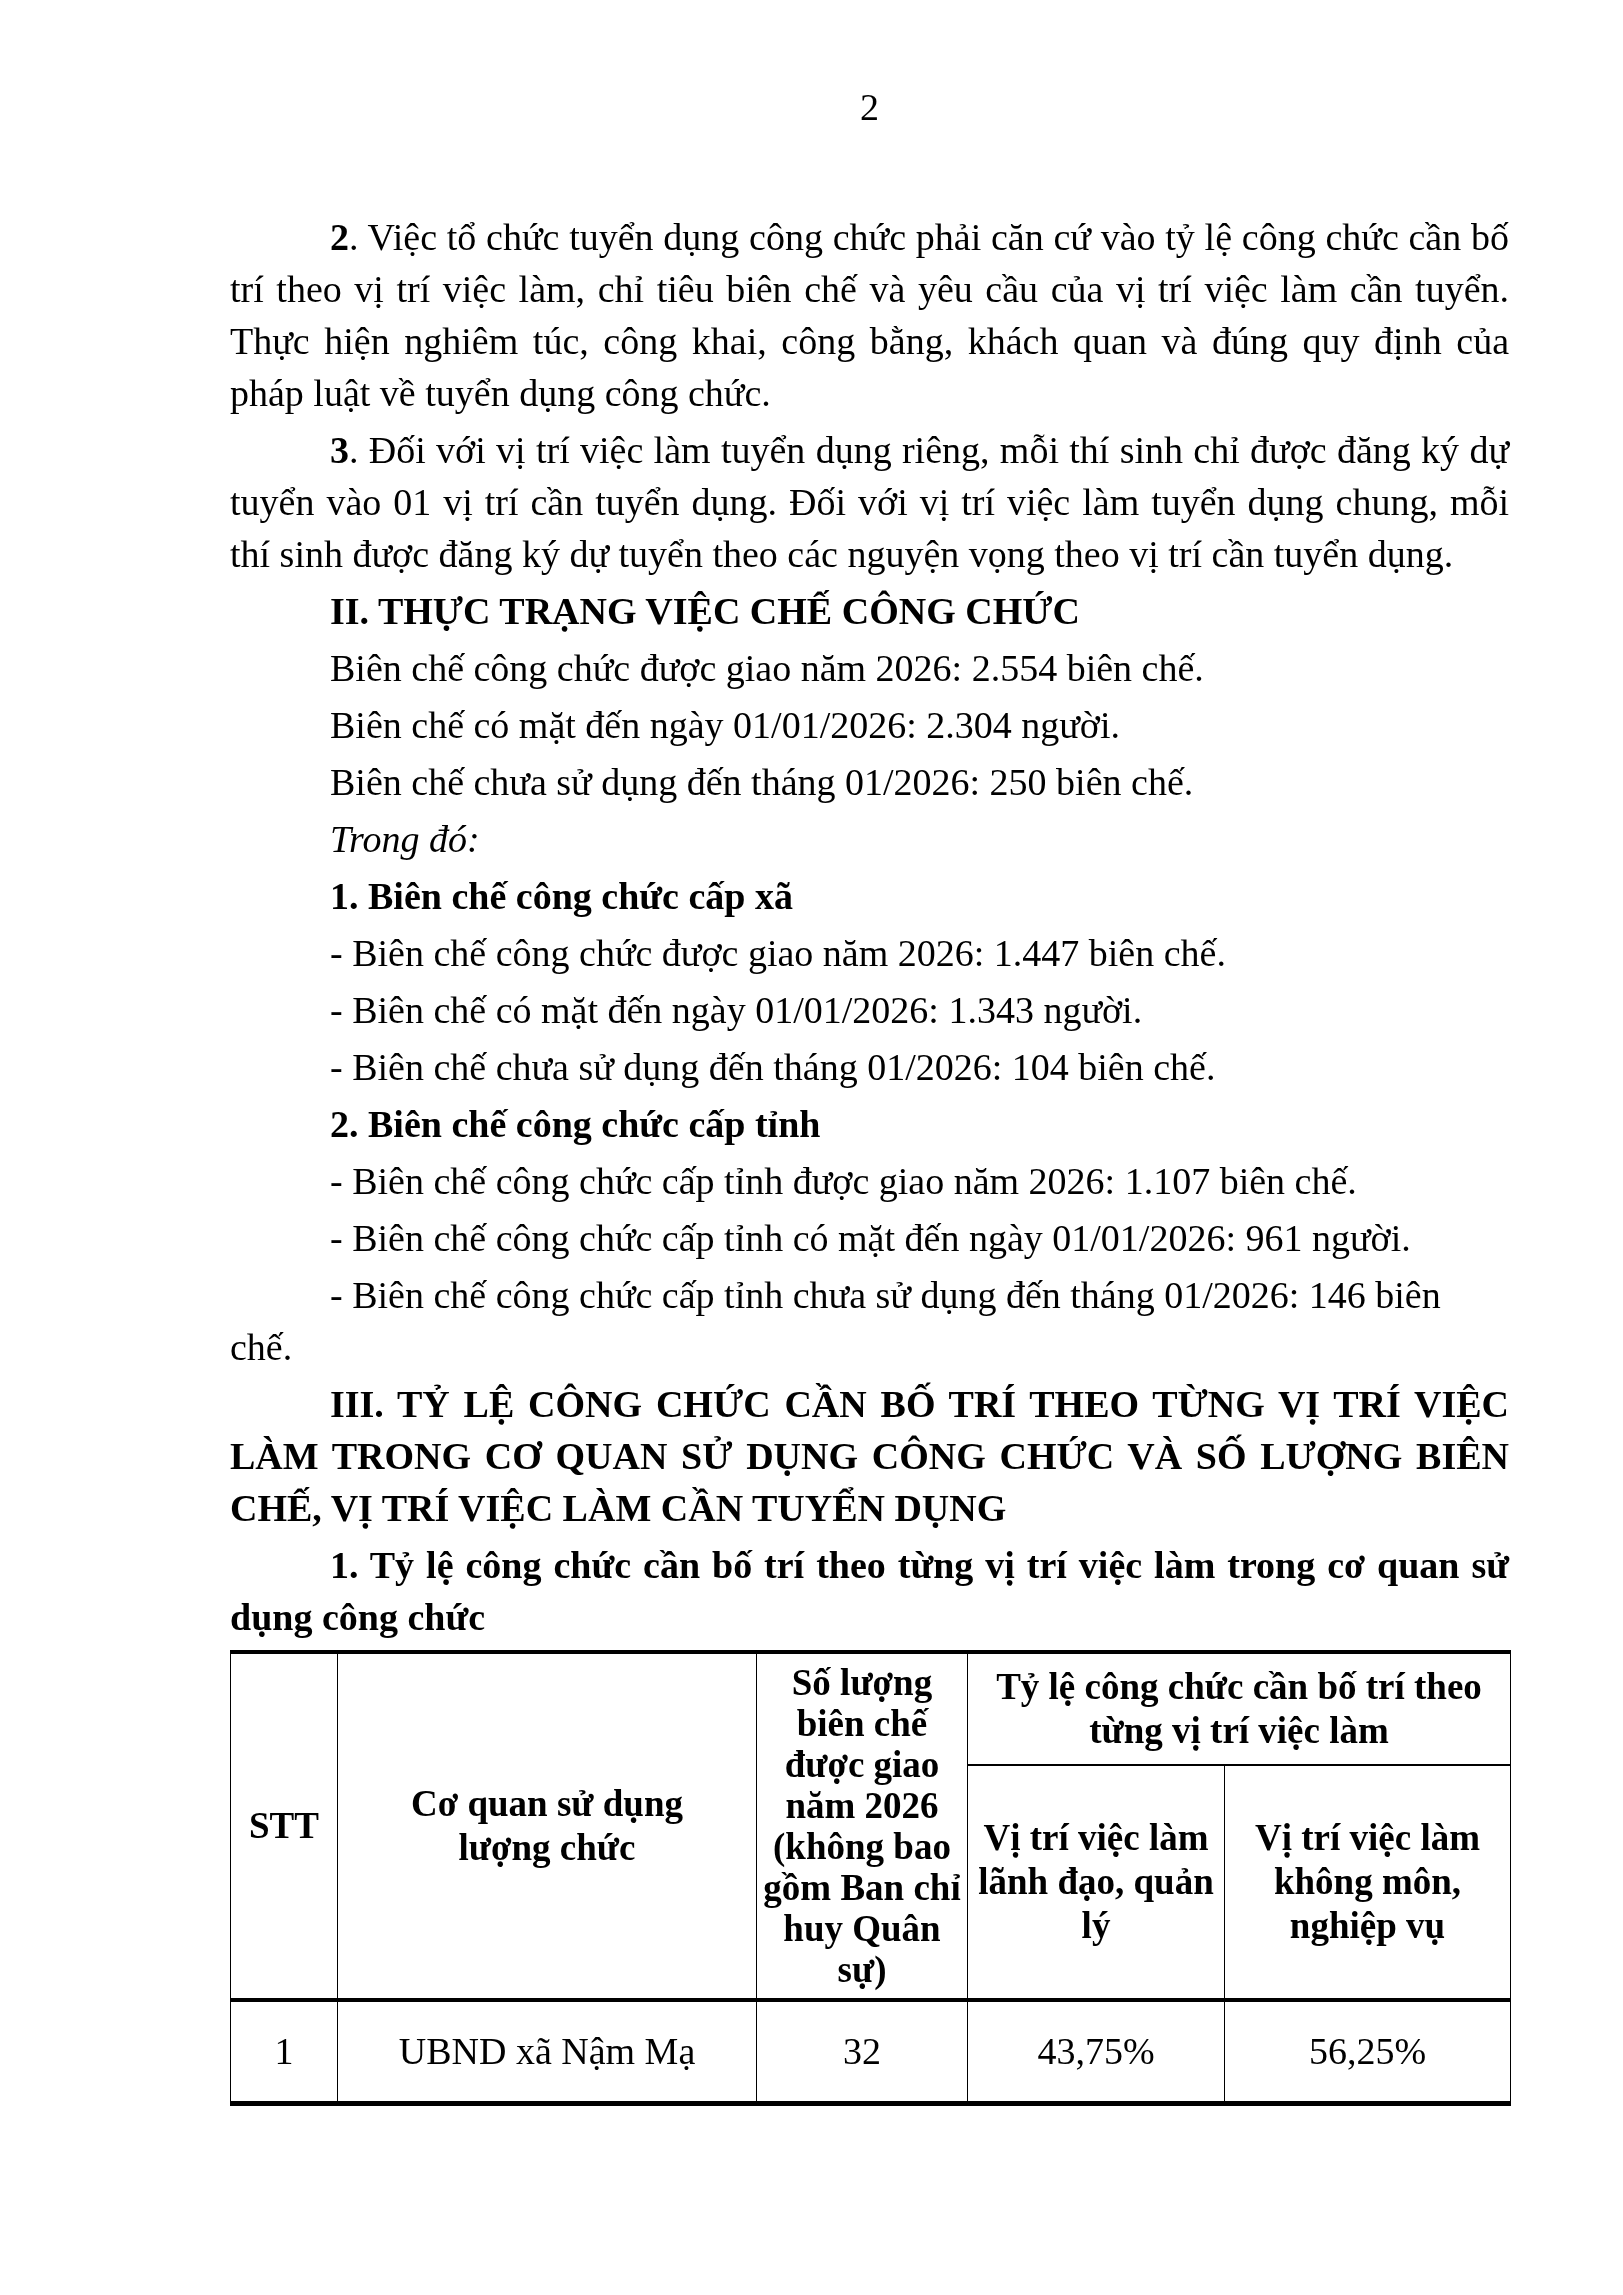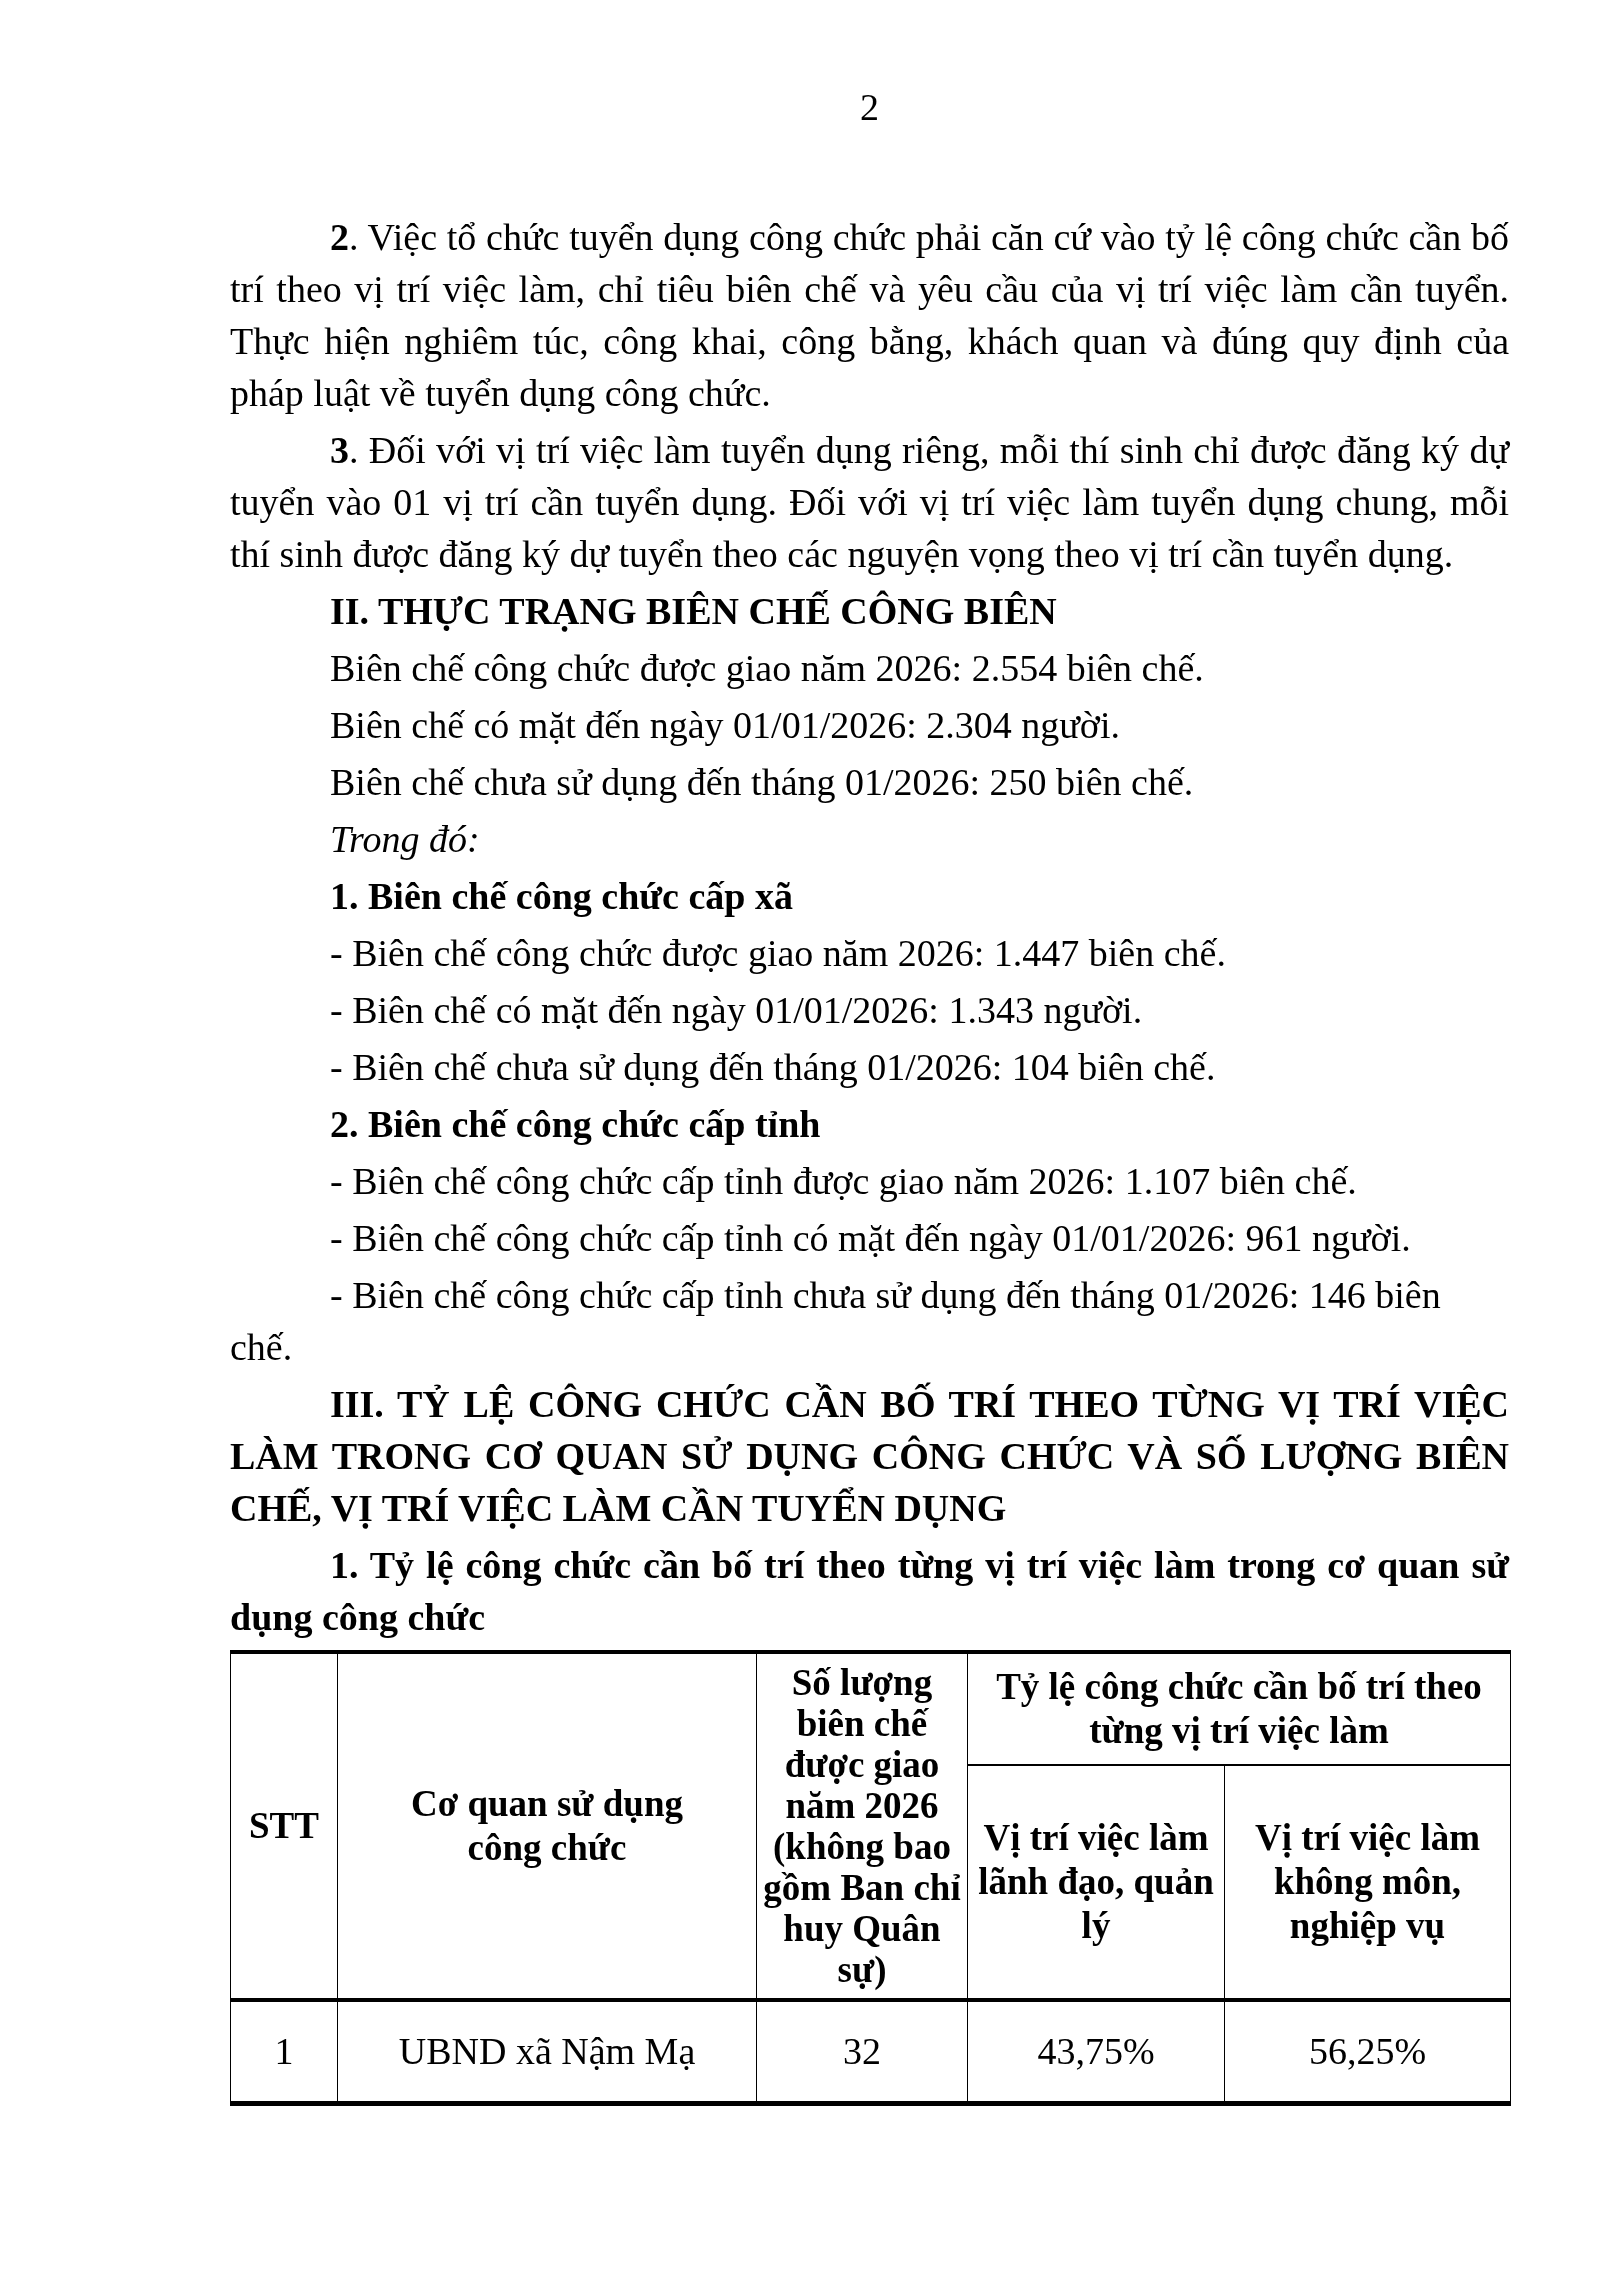--- a/index.html
+++ b/index.html
@@ -46,21 +46,21 @@
 <div class="page">
 
   <div class="page-number">2</div>
 
   <div class="content">
 
     <p class="justify indent"><span class="lead">2</span><span>. Việc tổ chức tuyển dụng công chức phải căn cứ vào tỷ lệ công chức cần bố trí theo vị trí việc làm, chỉ tiêu biên chế và yêu cầu của vị trí việc làm cần tuyển. Thực hiện nghiêm túc, công khai, công bằng, khách quan và đúng quy định của pháp luật về tuyển dụng công chức.</span></p>
 
     <p class="justify indent"><span class="lead">3</span><span>. Đối với vị trí việc làm tuyển dụng riêng, mỗi thí sinh chỉ được đăng ký dự tuyển vào 01 vị trí cần tuyển dụng. Đối với vị trí việc làm tuyển dụng chung, mỗi thí sinh được đăng ký dự tuyển theo các nguyện vọng theo vị trí cần tuyển dụng.</span></p>
 
-    <p class="bold indent">II. THỰC TRẠNG BIÊN CHẾ CÔNG BIÊN</p>
+    <p class="bold indent">II. THỰC TRẠNG VIỆC CHẾ CÔNG CHỨC</p>
 
     <p class="indent">Biên chế công chức được giao năm 2026: 2.554 biên chế.</p>
     <p class="indent">Biên chế có mặt đến ngày 01/01/2026: 2.304 người.</p>
     <p class="indent">Biên chế chưa sử dụng đến tháng 01/2026: 250 biên chế.</p>
 
     <p class="italic indent">Trong đó:</p>
 
     <p class="bold indent">1. Biên chế công chức cấp xã</p>
 
     <p class="indent">- Biên chế công chức được giao năm 2026: 1.447 biên chế.</p>
@@ -83,21 +83,21 @@
         <colgroup>
           <col style="width:107px">
           <col style="width:419px">
           <col style="width:211px">
           <col style="width:257px">
           <col style="width:286px">
         </colgroup>
         <thead>
           <tr>
             <th rowspan="2">STT</th>
-            <th rowspan="2"><span class="w-constrain">Cơ quan sử dụng công chức</span></th>
+            <th rowspan="2"><span class="w-constrain">Cơ quan sử dụng lượng chức</span></th>
             <th rowspan="2" class="quota-col">Số lượng biên chế được giao năm 2026 (không bao gồm Ban chỉ huy Quân sự)</th>
             <th colspan="2" class="group-th">Tỷ lệ công chức cần bố trí theo từng vị trí việc làm</th>
           </tr>
           <tr class="sub-row">
             <th>Vị trí việc làm lãnh đạo, quản lý</th>
             <th>Vị trí việc làm không môn, nghiệp vụ</th>
           </tr>
         </thead>
         <tbody>
           <tr>

